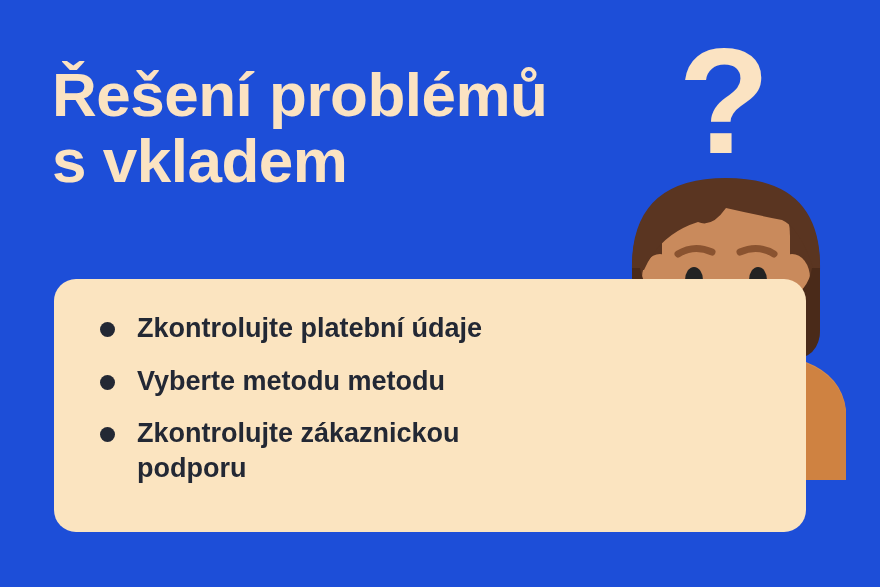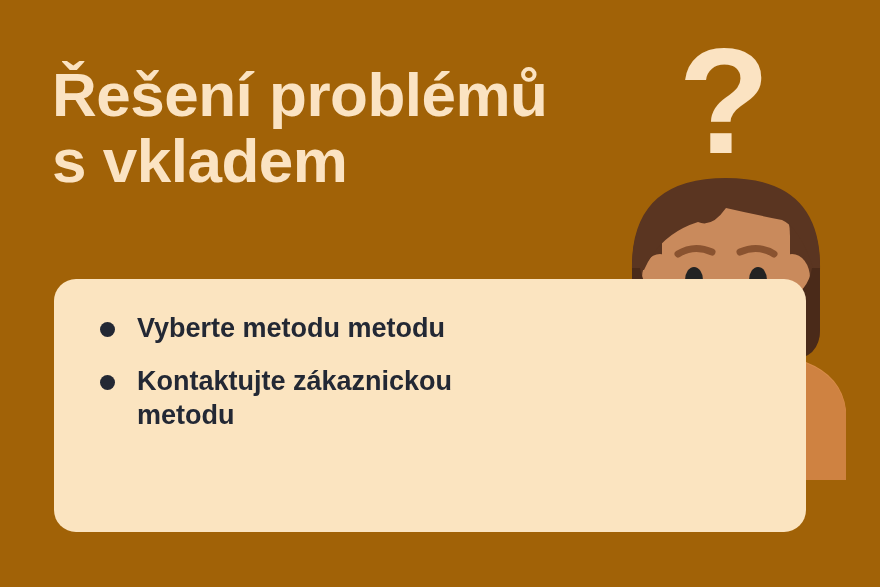--- a/index.html
+++ b/index.html
@@ -6,21 +6,21 @@
   html, body {
     margin: 0;
     padding: 0;
     background: #14171f;
   }
   .canvas {
     position: relative;
     width: 880px;
     height: 587px;
     overflow: hidden;
-    background: #a16207;
+    background: #1d4ed8;
     font-family: "Liberation Sans", sans-serif;
     -webkit-font-smoothing: antialiased;
   }
 
   
   .headline {
     position: absolute;
     left: 52px;
     top: 62px;
     width: 620px;
@@ -152,22 +152,26 @@
       <ellipse cx="172" cy="130" rx="9" ry="13" fill="#232323"></ellipse>
 
       <path d="M114 168 Q140 150 166 168" stroke="#8a4f2c" stroke-width="8" fill="none" stroke-linecap="round"></path>
     </svg>
   </div>
 
   <div class="card">
     <ul class="bullets">
       <li class="bullet-row">
         <span class="dot"></span>
+        <span class="bullet-text">Zkontrolujte platební údaje</span>
+      </li>
+      <li class="bullet-row">
+        <span class="dot"></span>
         <span class="bullet-text">Vyberte metodu metodu</span>
       </li>
       <li class="bullet-row">
         <span class="dot"></span>
-        <span class="bullet-text">Kontaktujte zákaznickou metodu</span>
+        <span class="bullet-text">Zkontrolujte zákaznickou podporu</span>
       </li>
     </ul>
   </div>
 
 </div>
 
 </body></html>

